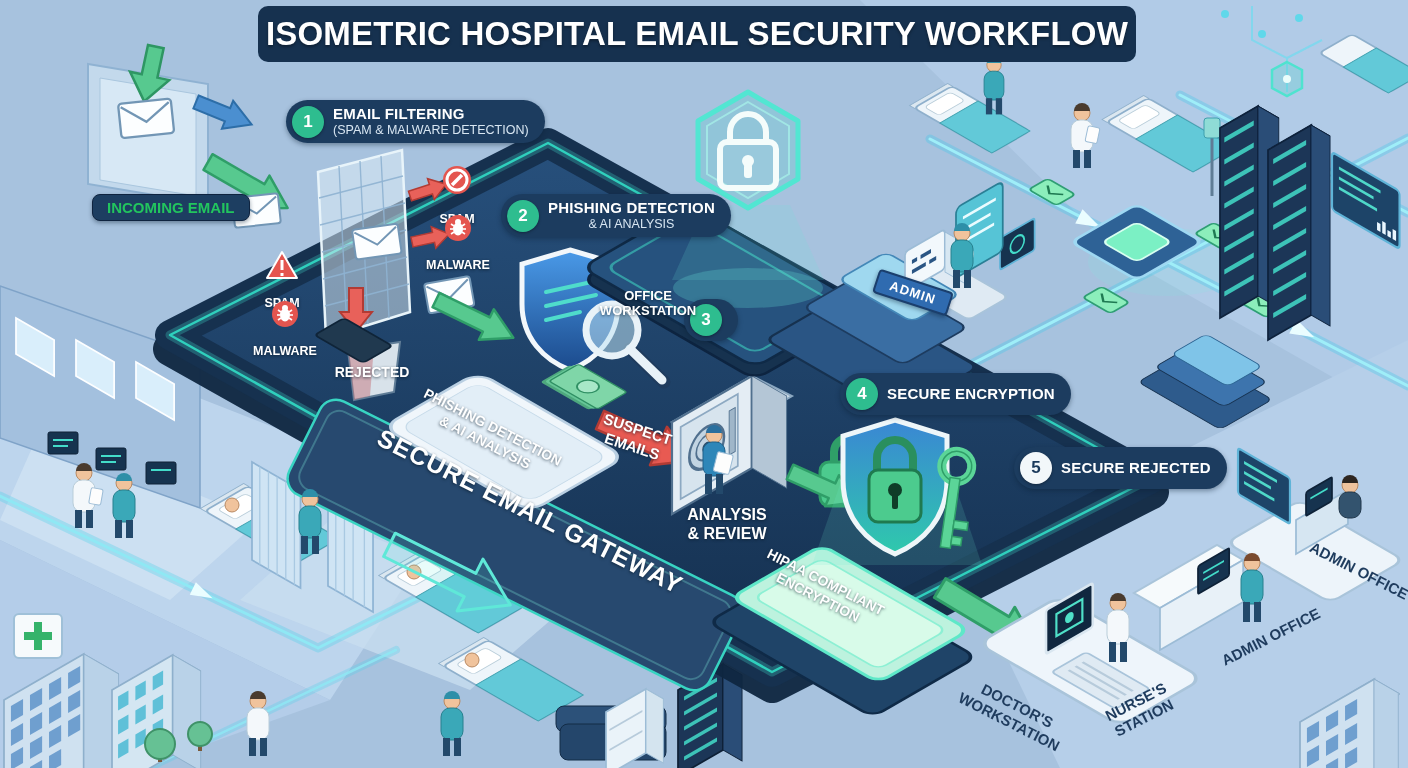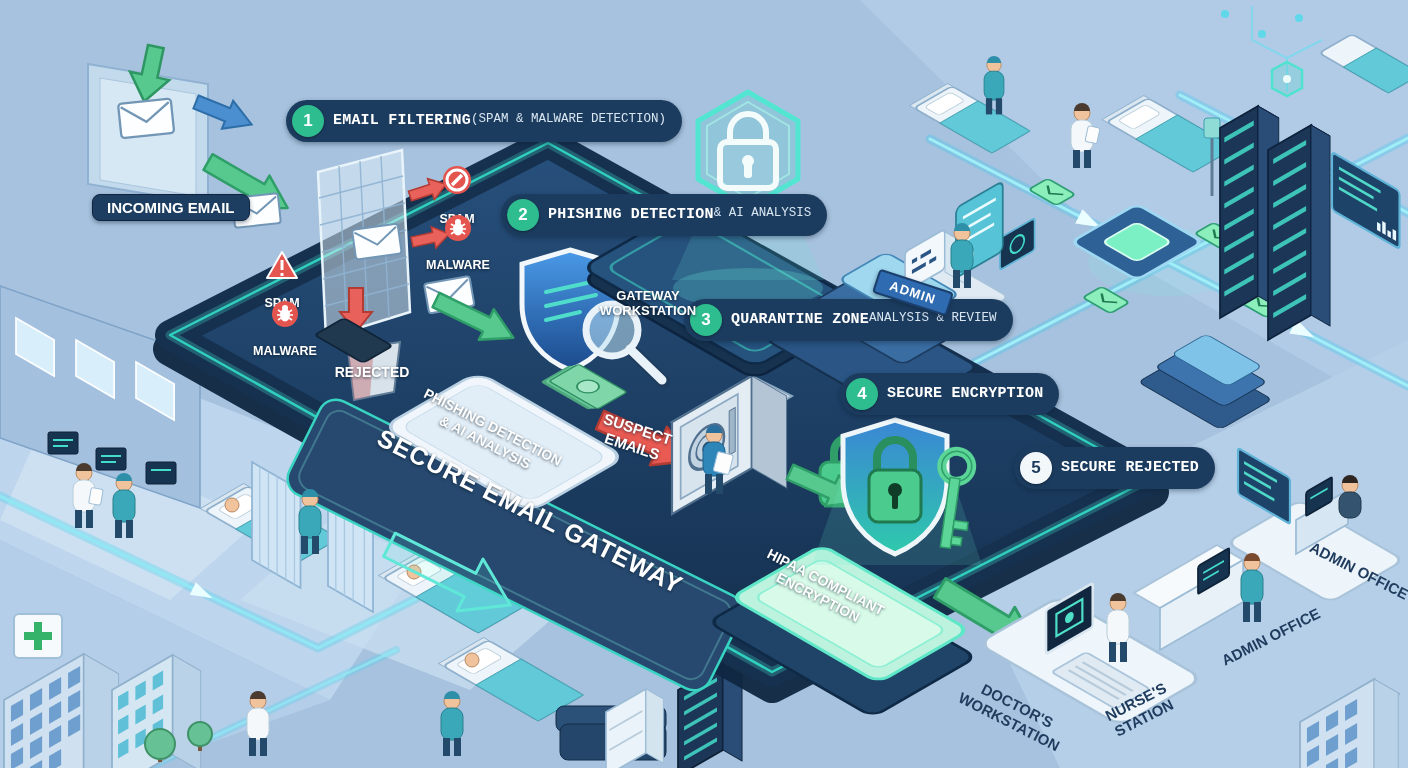--- a/index.html
+++ b/index.html
@@ -3,29 +3,29 @@
 <meta charset="utf-8">
 <style>
   html,body{margin:0;padding:0;background:#6d8cab;}
   .stage{position:relative;width:1408px;height:768px;overflow:hidden;
          background:#a7c2de;font-family:"Liberation Sans",sans-serif;}
   .stage svg.art{position:absolute;left:0;top:0;}
   
   .banner{position:absolute;left:258px;top:6px;width:878px;height:56px;background:#16314f;
           border-radius:10px;display:flex;align-items:center;justify-content:center;color:#fff;
           font-size:33px;font-weight:bold;letter-spacing:.2px;text-shadow:0 2px 3px rgba(0,0,0,.35);}
-  .pill{position:absolute;background:#1d3e61;border:1px solid #0f2440;border-radius:8px;color:#ffffff;
+  .pill{position:absolute;background:#1d3e61;border:1px solid #0f2440;border-radius:8px;color:#22c55e;
         font-weight:bold;font-size:15px;padding:4px 14px;box-shadow:0 2px 4px rgba(10,30,50,.4);white-space:nowrap;}
   .step-pill{position:absolute;background:#1c3c5f;border-radius:26px;display:flex;align-items:center;
         gap:9px;padding:5px 16px 5px 6px;box-shadow:0 2px 5px rgba(10,30,50,.4);}
   .step-num{width:32px;height:32px;border-radius:50%;background:#2ebd8f;color:#fff;font-weight:bold;
         font-size:17px;display:flex;align-items:center;justify-content:center;flex:none;
         box-shadow:0 1px 3px rgba(0,0,0,.35);}
   .step-pill.alt .step-num{background:#f2f7fa;color:#1b3a5c;}
-  .step-text{display:flex;flex-direction:row;color:#fff;line-height:1.2;white-space:nowrap;font-family:Liberation Mono, monospace;}
+  .step-text{display:flex;flex-direction:column;color:#fff;line-height:1.2;white-space:nowrap;}
   .step-text .l1{font-size:15px;font-weight:bold;letter-spacing:.2px;}
   .step-text .l2{font-size:12.5px;font-weight:normal;color:#d8e6f2;text-align:center;}
   .step-text .l2:empty{display:none;}
   .flag{position:absolute;display:flex;flex-direction:column;align-items:center;gap:16px;color:#fff;
         font-size:12.5px;font-weight:bold;text-shadow:0 1px 3px rgba(10,28,46,.85);}
   .lbl{position:absolute;color:#fff;font-weight:bold;text-align:center;line-height:1.18;
         text-shadow:0 1px 3px rgba(8,24,40,.65);white-space:nowrap;transform-origin:center;}
   .roomlbl{position:absolute;color:#1f3c5e;font-weight:bold;text-align:center;line-height:1.2;
         white-space:nowrap;transform-origin:center;}
   .admin-sign{position:absolute;left:874px;top:280px;background:#2f6bb0;border:2px solid #1b3f6d;
@@ -726,20 +726,21 @@
 </g>
 <g transform="translate(258,700)">
   <circle r="8" cy="1" fill="#f0c39c" stroke="#b98a63"></circle>
         <path d="M-8,-1 a8,8 0 0 1 16,0" fill="#4a3b2e"></path>
   <rect x="-11" y="8" width="22" height="32" rx="9" fill="#f4f8fb" stroke="#b9cdd9"></rect>
   <rect x="-9" y="38" width="7" height="18" fill="#23496b"></rect>
         <rect x="2" y="38" width="7" height="18" fill="#23496b"></rect>
 </g>
 </svg>
 
+<div class="banner">ISOMETRIC HOSPITAL EMAIL SECURITY WORKFLOW</div>
 
 <div class="pill" style="left:92px;top:194px;">
   <span>INCOMING EMAIL</span>
 </div>
 
 <div class="step-pill" style="left:286px;top:100px;">
   <span class="step-num">1</span>
   <span class="step-text">
         <span class="l1">EMAIL FILTERING</span>
         <span class="l2">(SPAM &amp; MALWARE DETECTION)</span>
@@ -747,24 +748,20 @@
 </div>
 <div class="step-pill" style="left:501px;top:194px;">
   <span class="step-num">2</span>
   <span class="step-text">
         <span class="l1">PHISHING DETECTION</span>
         <span class="l2">&amp; AI ANALYSIS</span>
       </span>
 </div>
 <div class="step-pill" style="left:684px;top:299px;">
   <span class="step-num">3</span>
-  <span class="step-text">
-        <span class="l1">QUARANTINE ZONE</span>
-        <span class="l2">ANALYSIS &amp; REVIEW</span>
-      </span>
 </div>
 <div class="step-pill" style="left:840px;top:373px;">
   <span class="step-num">4</span>
   <span class="step-text">
         <span class="l1">SECURE ENCRYPTION</span>
       </span>
 </div>
 <div class="step-pill alt" style="left:1014px;top:447px;">
   <span class="step-num">5</span>
   <span class="step-text">
@@ -819,38 +816,42 @@
         </g>
   </svg>
   <span>MALWARE</span>
 </div>
 
 <div class="lbl" style="left:322px;top:364px;width:100px;font-size:14px;">
   <span>REJECTED</span>
 </div>
 
 <div class="lbl" style="left:583px;top:288px;width:130px;font-size:13px;">
-  <div>GATEWAY</div>
+  <div>OFFICE</div>
   <div>WORKSTATION</div>
 </div>
 
 <div class="lbl" style="left:389px;top:418px;width:200px;font-size:14px;transform:rotate(27deg);">
   <div>PHISHING DETECTION</div>
   <div>&amp; AI ANALYSIS</div>
 </div>
 
 <div class="lbl" style="left:340px;top:497px;width:380px;font-size:25px;letter-spacing:1px;transform:rotate(26.5deg);">
   <span>SECURE EMAIL GATEWAY</span>
 </div>
 
 <div class="lbl" style="left:580px;top:420px;width:110px;font-size:15px;transform:rotate(18deg);">
   <div>SUSPECT</div>
   <div>EMAILS</div>
 </div>
 
+<div class="lbl" style="left:662px;top:506px;width:130px;font-size:16px;">
+  <div>ANALYSIS</div>
+  <div>&amp; REVIEW</div>
+</div>
 
 <div class="lbl" style="left:737px;top:573px;width:170px;font-size:14px;transform:rotate(27deg);">
   <div>HIPAA COMPLIANT</div>
   <div>ENCRYPTION</div>
 </div>
 
 <div class="admin-sign">
   <span>ADMIN</span>
 </div>
 

